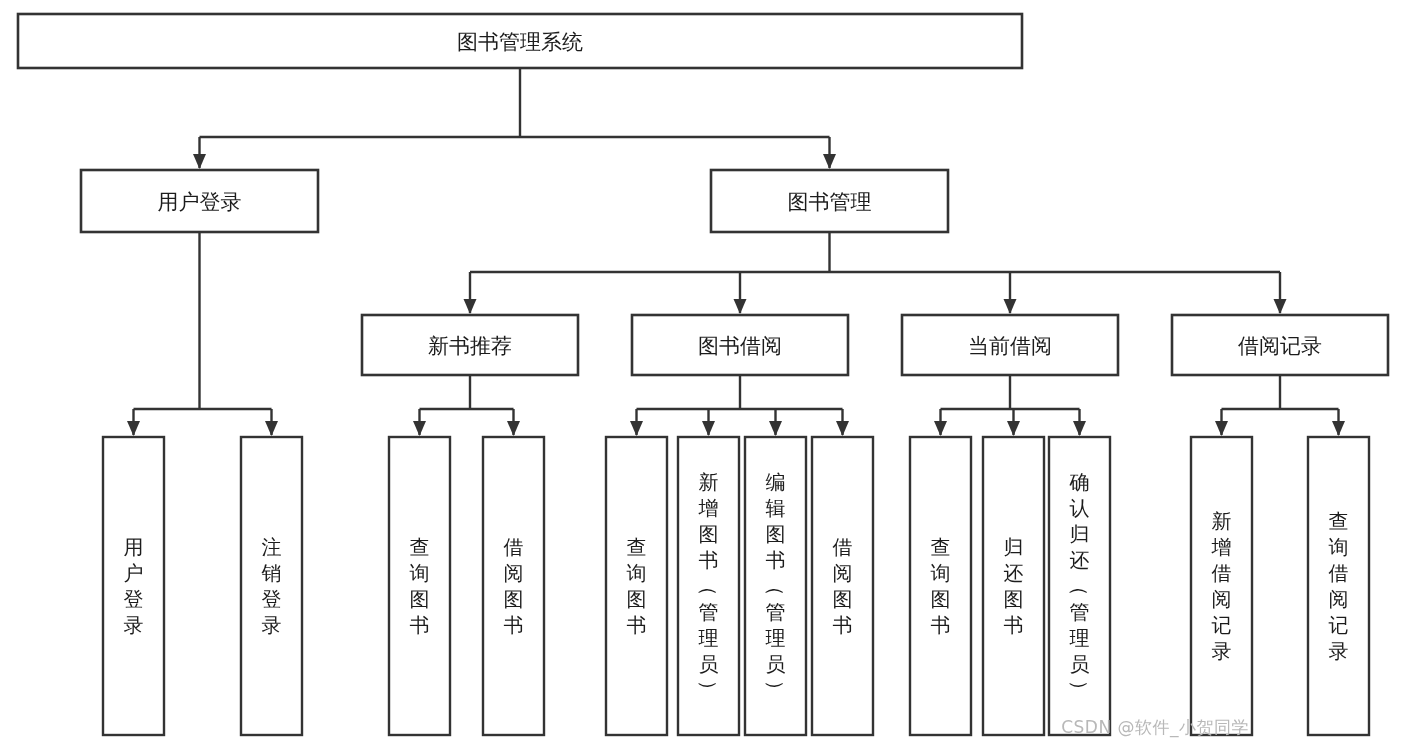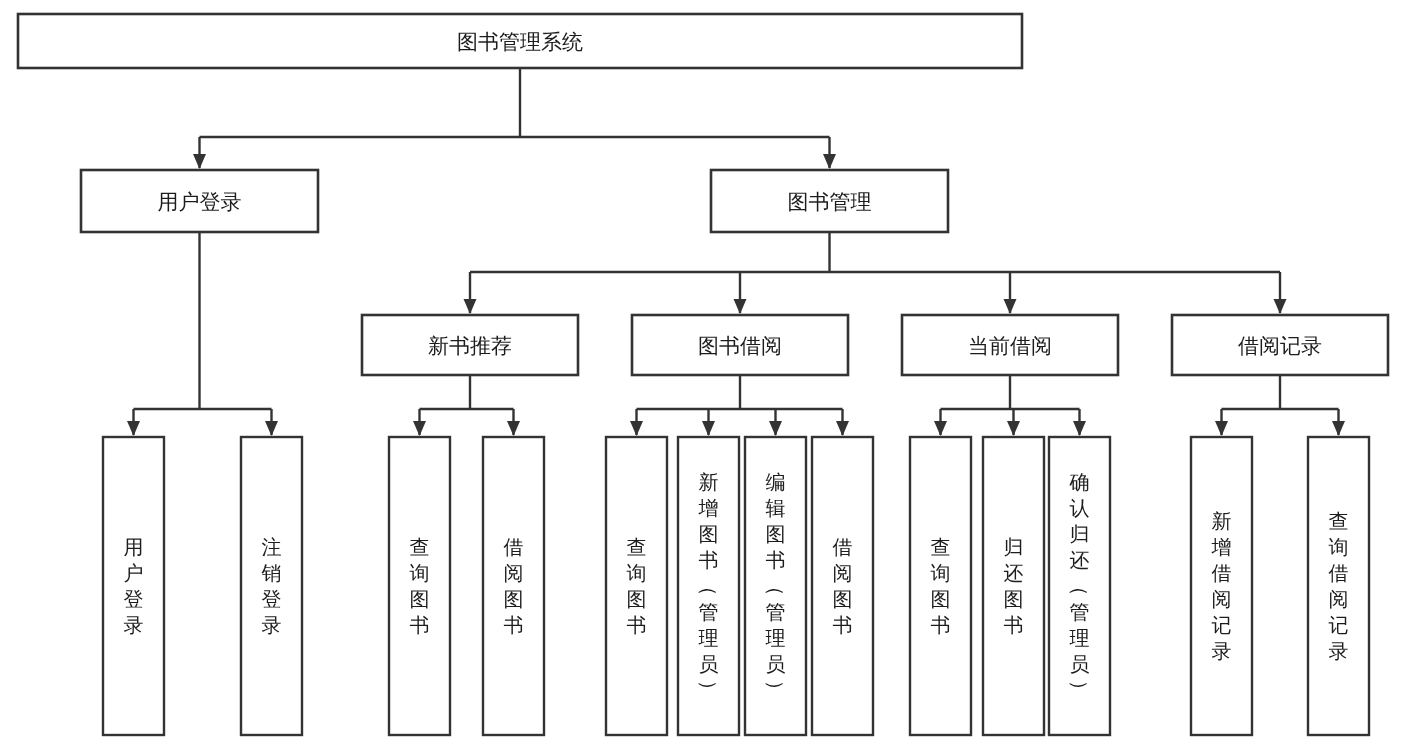--- a/index.html
+++ b/index.html
@@ -295,13 +295,14 @@
             <text x="1338.5" y="521" class="leaf-label-char">查</text>
             <text x="1338.5" y="547" class="leaf-label-char">询</text>
             <text x="1338.5" y="573" class="leaf-label-char">借</text>
             <text x="1338.5" y="599" class="leaf-label-char">阅</text>
             <text x="1338.5" y="625" class="leaf-label-char">记</text>
             <text x="1338.5" y="651" class="leaf-label-char">录</text>
           </g>
         </g>
       </g>
   </svg>
+  <div class="watermark">CSDN @软件_小贺同学</div>
 </div>
 
 </body></html>

